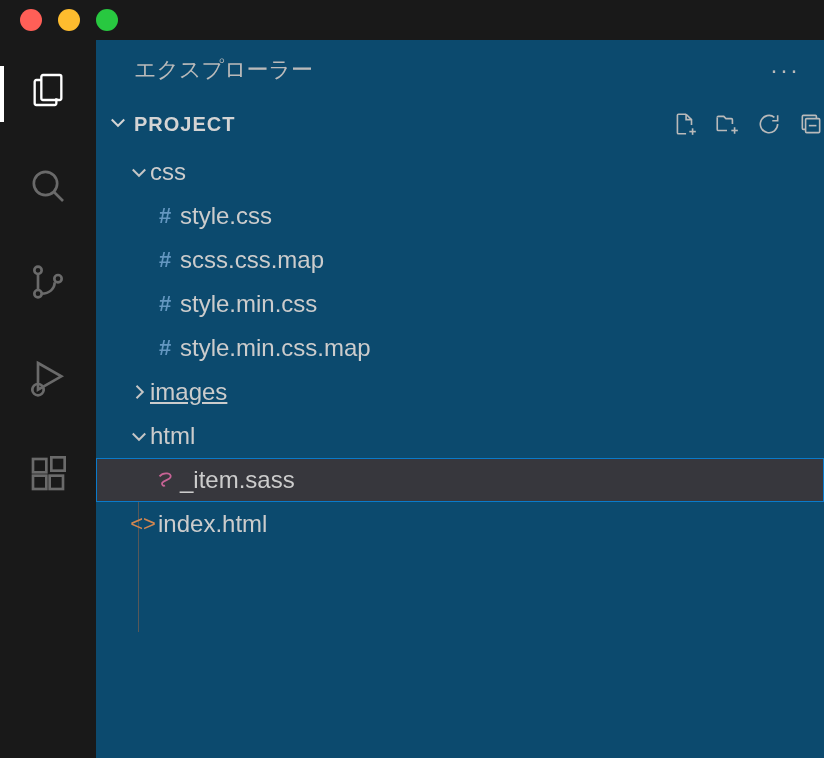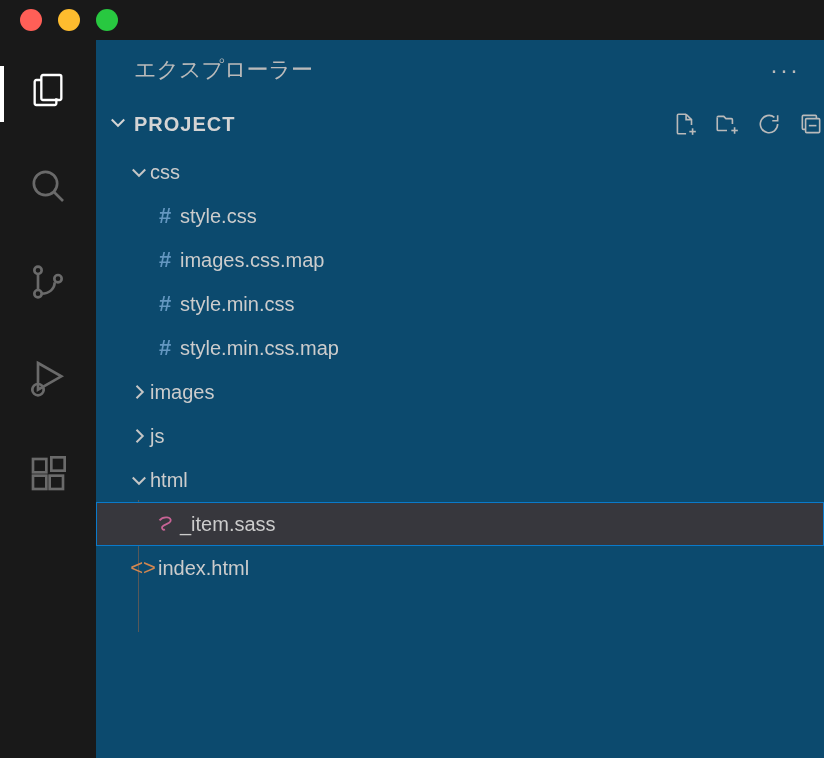--- a/index.html
+++ b/index.html
@@ -97,21 +97,21 @@
     height: 44px;
     display: flex;
     align-items: center;
     color: #cccccc;
     cursor: pointer;
     white-space: nowrap;
     position: relative;
   }
   .tree-item .chevron { width: 22px; display:inline-flex; justify-content:center; color:#c5c5c5; }
   .tree-item .file-icon { width: 30px; display:inline-flex; justify-content:center; align-items:center; }
-  .tree-item .label { font-size: 20px; text-align: center; }
+  .tree-item .label { font-size: 24px; text-align: center; }
 
   .tree-item.selected {
     background: #37373d;
     outline: 1px solid #0a7aca;
     outline-offset: -1px;
   }
 
   .guide {
     position: absolute;
     width: 1px;
@@ -246,50 +246,42 @@
         <span class="label">css</span>
       </div>
 
       <div class="tree-item" style="padding-left:54px;">
         <span class="file-icon hash-icon">#</span>
         <span class="label">style.css</span>
       </div>
 
       <div class="tree-item" style="padding-left:54px;">
         <span class="file-icon hash-icon">#</span>
-        <span class="label">images.css.map</span>
+        <span class="label">scss.css.map</span>
       </div>
 
       <div class="tree-item" style="padding-left:54px;">
         <span class="file-icon hash-icon">#</span>
         <span class="label">style.min.css</span>
       </div>
 
       <div class="tree-item" style="padding-left:54px;">
         <span class="file-icon hash-icon">#</span>
         <span class="label">style.min.css.map</span>
       </div>
 
-      <div class="tree-item" style="padding-left:32px;">
+      <div class="tree-item" style="padding-left:32px;text-decoration:underline;">
         <span class="chevron chev">
           <svg viewBox="0 0 16 16" fill="none" stroke="currentColor" stroke-width="1.6">
               <polyline points="6,3 11,8 6,13"></polyline>
             </svg>
         </span>
         <span class="label">images</span>
       </div>
 
-      <div class="tree-item" style="padding-left:32px;">
-        <span class="chevron chev">
-          <svg viewBox="0 0 16 16" fill="none" stroke="currentColor" stroke-width="1.6">
-              <polyline points="6,3 11,8 6,13"></polyline>
-            </svg>
-        </span>
-        <span class="label">js</span>
-      </div>
 
       <div class="tree-item" style="padding-left:32px;">
         <span class="chevron chev">
           <svg viewBox="0 0 16 16" fill="none" stroke="currentColor" stroke-width="1.6">
               <polyline points="3,6 8,11 13,6"></polyline>
             </svg>
         </span>
         <span class="label">html</span>
       </div>
 

